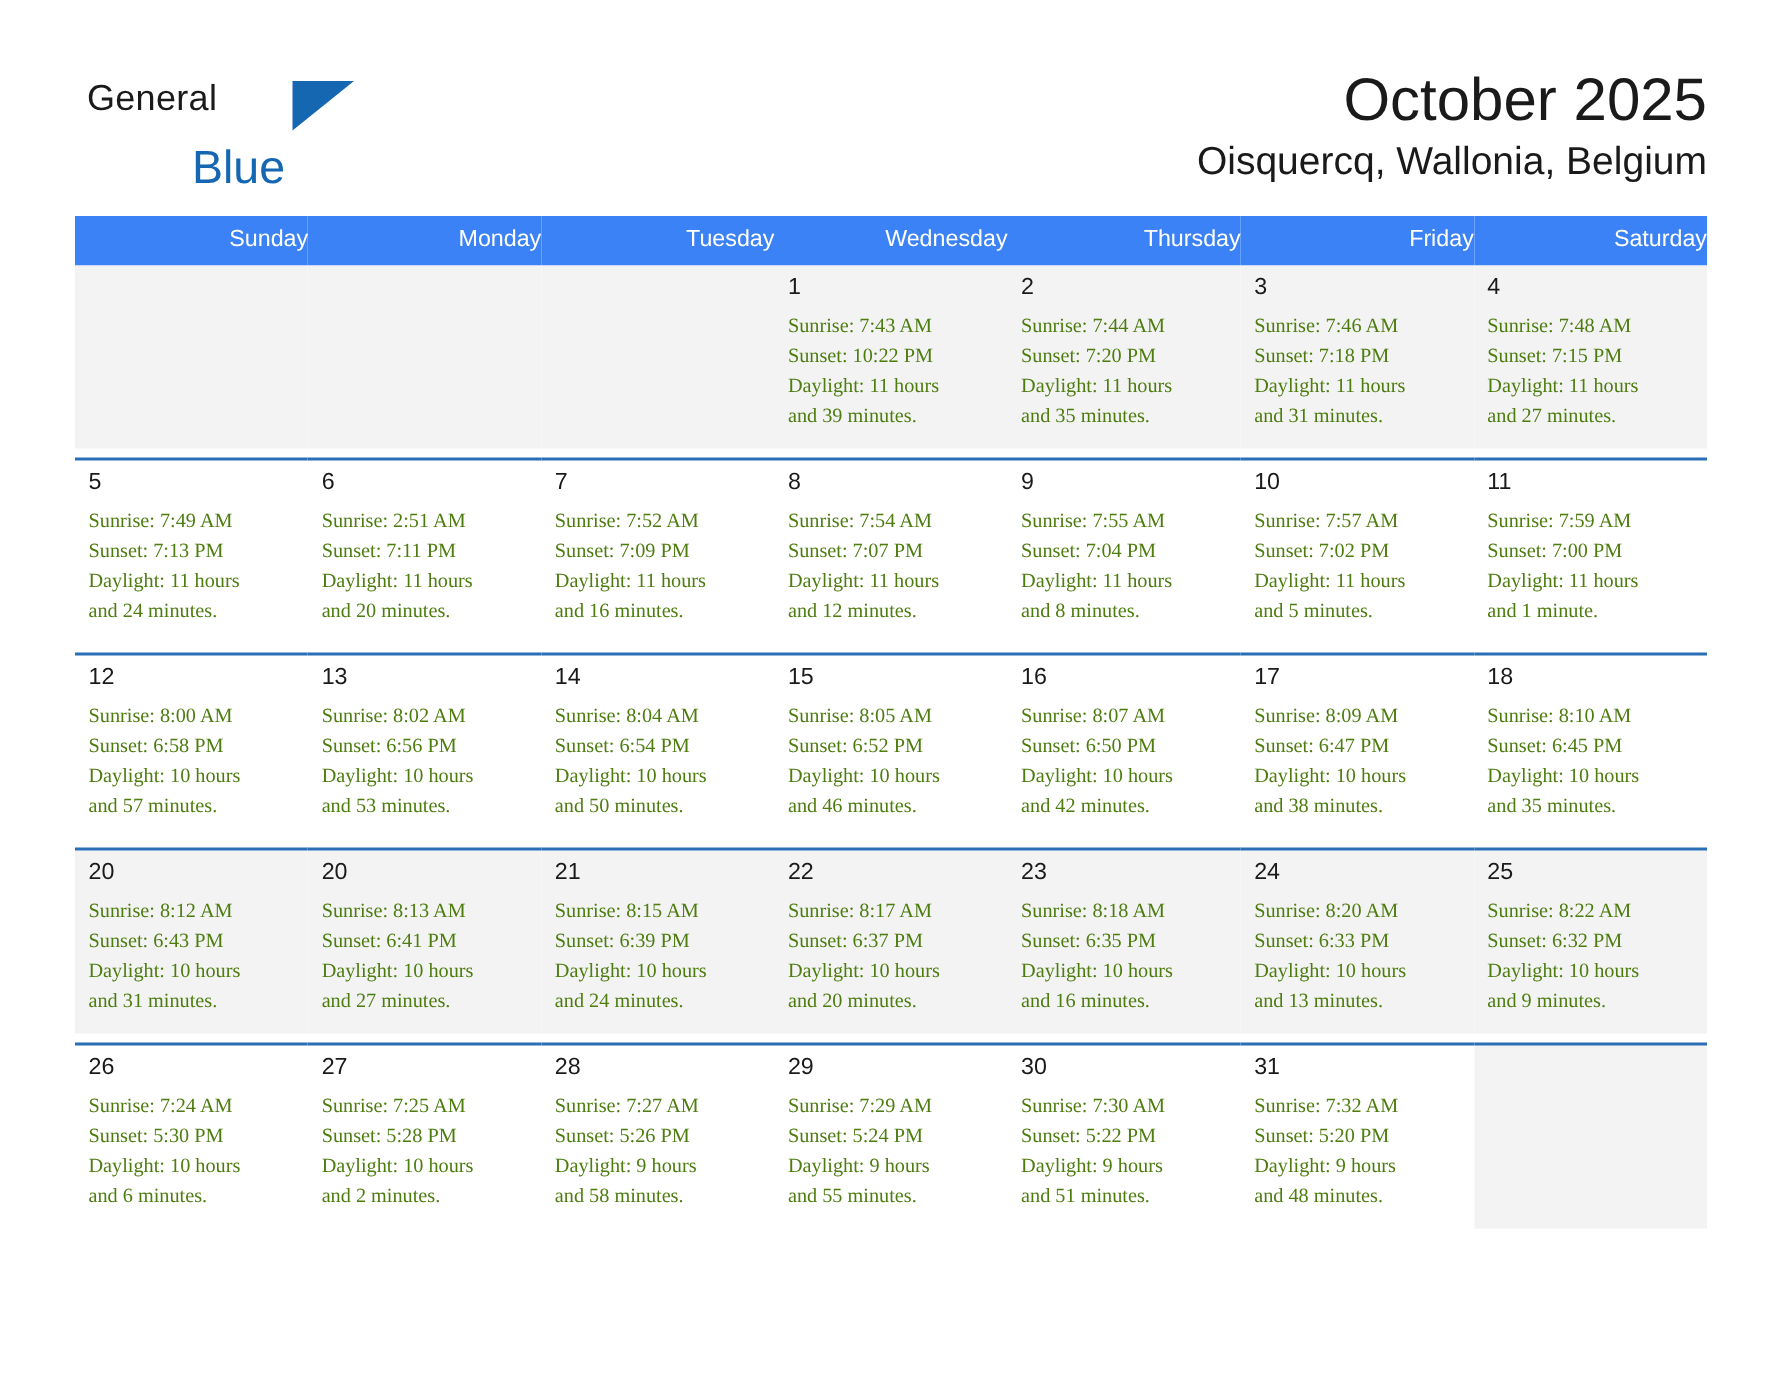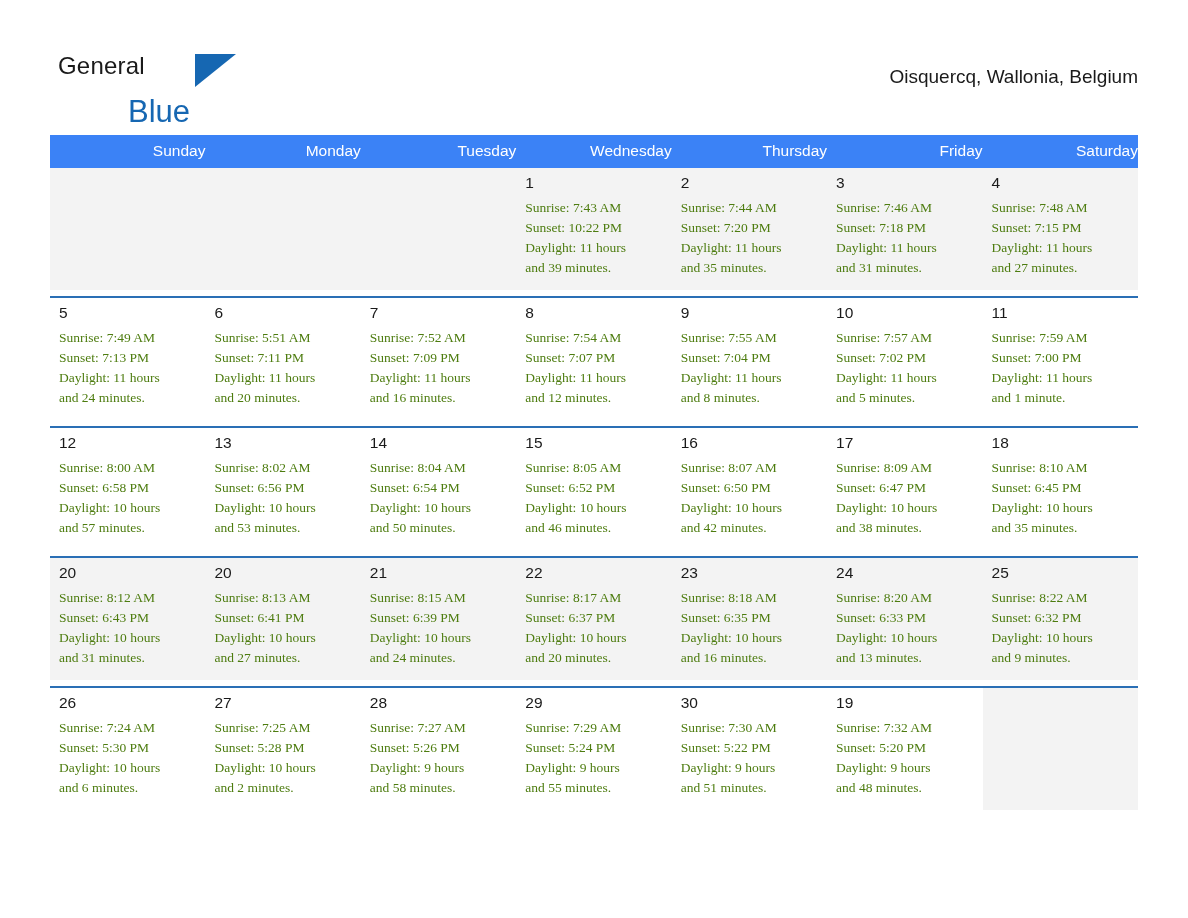--- a/index.html
+++ b/index.html
@@ -66,23 +66,23 @@
     padding-top: 2px;
   }
   .month-title {
     font-size: 40px;
     color: #1a1a1a;
     line-height: 1.05;
     font-weight: normal;
     margin: 0;
   }
   .location {
-    font-size: 19px;
+    font-size: 26px;
     color: #1a1a1a;
-    margin-top: 20px;
+    margin-top: 4px;
   }
 
   
   .calendar {
     margin-top: 21px;
     width: 1088px;
     border-collapse: collapse;
     table-layout: fixed;
   }
   .calendar th {
@@ -140,20 +140,21 @@
 
 <div class="page">
 
   <div class="header">
     <div class="logo">
       <span class="logo-general">General</span>
       <span class="logo-triangle"></span>
       <span class="logo-blue">Blue</span>
     </div>
     <div class="title-block">
+      <h1 class="month-title">October 2025</h1>
       <div class="location">Oisquercq, Wallonia, Belgium</div>
     </div>
   </div>
 
   <table class="calendar">
     <thead>
       <tr>
         <th>Sunday</th>
         <th>Monday</th>
         <th>Tuesday</th>
@@ -230,21 +231,21 @@
               <div>Sunset: 7:13 PM</div>
               <div>Daylight: 11 hours</div>
               <div>and 24 minutes.</div>
             </div>
           </div>
         </td>
         <td>
           <div class="cell-inner">
             <span class="daynum">6</span>
             <div class="info">
-              <div>Sunrise: 5:51 AM</div>
+              <div>Sunrise: 2:51 AM</div>
               <div>Sunset: 7:11 PM</div>
               <div>Daylight: 11 hours</div>
               <div>and 20 minutes.</div>
             </div>
           </div>
         </td>
         <td>
           <div class="cell-inner">
             <span class="daynum">7</span>
             <div class="info">
@@ -512,21 +513,21 @@
             <div class="info">
               <div>Sunrise: 7:30 AM</div>
               <div>Sunset: 5:22 PM</div>
               <div>Daylight: 9 hours</div>
               <div>and 51 minutes.</div>
             </div>
           </div>
         </td>
         <td>
           <div class="cell-inner">
-            <span class="daynum">19</span>
+            <span class="daynum">31</span>
             <div class="info">
               <div>Sunrise: 7:32 AM</div>
               <div>Sunset: 5:20 PM</div>
               <div>Daylight: 9 hours</div>
               <div>and 48 minutes.</div>
             </div>
           </div>
         </td>
         <td class="empty">
             <div class="cell-inner"></div>

